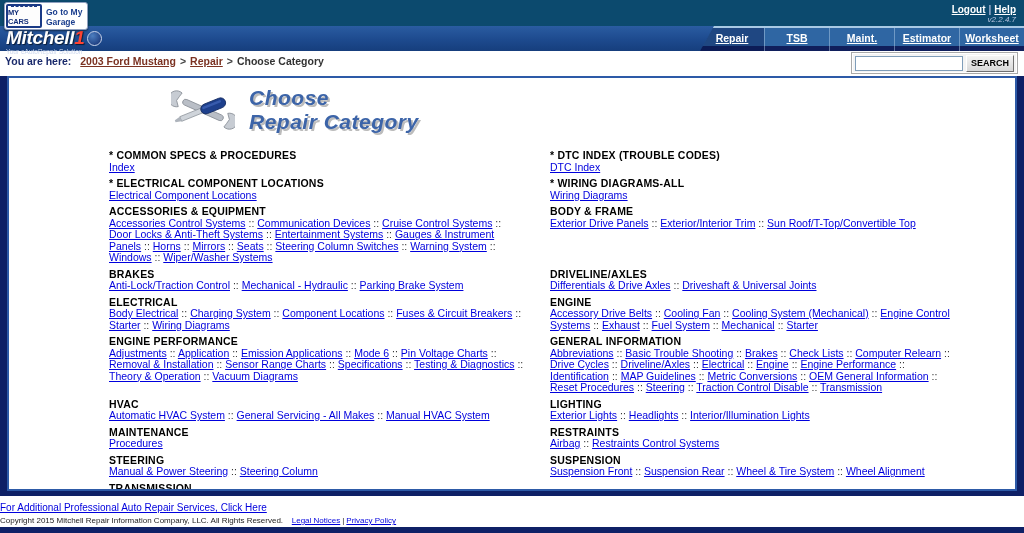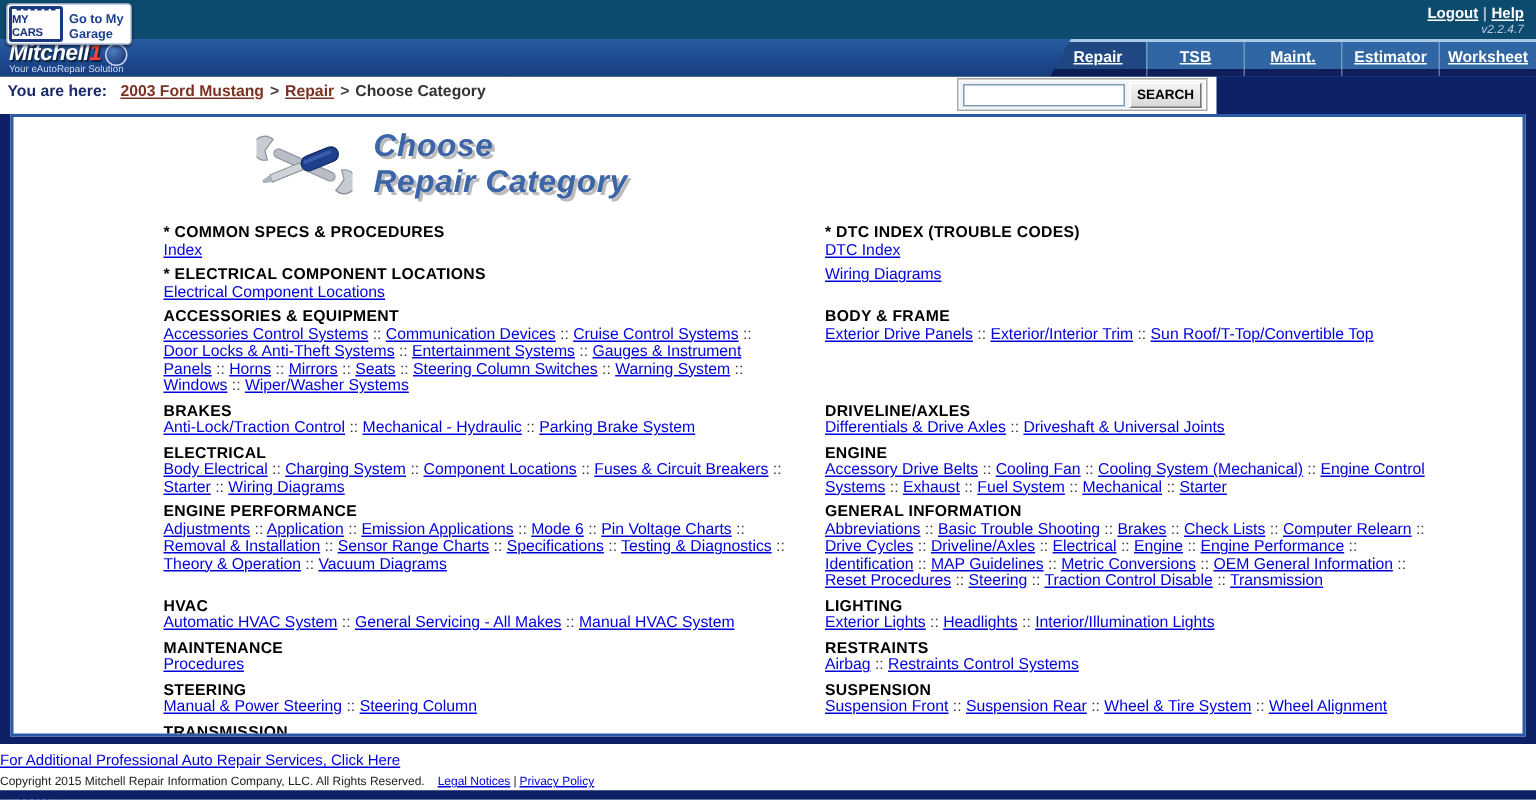--- a/index.html
+++ b/index.html
@@ -32,21 +32,21 @@
   .userlinks .pipe { color:#aab8d8; margin:0 3px; }
   .version { position:absolute; right:8px; top:15px; font-size:8px; font-style:italic; color:#b9c6e2; }
 
   
   .logobar {
     position:absolute; left:0; top:26px; width:1024px; height:25px;
     background:linear-gradient(180deg,#2a5ca1 0%, #1d4a8e 55%, #163e7d 100%);
     z-index:4;
   }
   .brand { position:absolute; left:6px; top:1px; }
-  .brand-name { font-size:15px; font-weight:bold; font-style:italic; color:#fff; letter-spacing:-0.3px; text-shadow:1px 1px 1px rgba(0,0,0,.6); }
+  .brand-name { font-size:19px; font-weight:bold; font-style:italic; color:#fff; letter-spacing:-0.3px; text-shadow:1px 1px 1px rgba(0,0,0,.6); }
   .brand-name .one { color:#ff4433; }
   .brand-badge {
     display:inline-block; width:15px; height:15px; border-radius:50%;
     background:radial-gradient(circle at 35% 30%, #4d7fc0, #102a6e);
     border:1px solid #c8d4ea; vertical-align:middle; margin-left:2px;
   }
   .brand-tag { font-size:6.5px; color:#cdd8ee; margin-top:-1px; }
   .tabstrip {
     position:absolute; right:0; top:0; width:324px; height:25px;
     background:#2f66a3; border-top:2px solid #a9c9e4;
@@ -58,21 +58,21 @@
   }
   .tab {
     flex:1; text-align:center; font-size:10.5px; font-weight:bold; color:#fff;
     text-decoration:underline; padding-top:4px; position:relative; z-index:2;
     border-left:1px solid rgba(190,215,240,.45);
   }
   .tab:first-child { border-left:none; }
   .tab.active { background:rgba(8,25,80,.40); }
 
   
-  .crumbrow { position:absolute; left:0; top:51px; width:811px; height:25px; background:#fff; z-index:3; }
+  .crumbrow { position:absolute; left:0; top:51px; width:1024px; height:25px; background:#fff; z-index:3; }
   .breadcrumb { position:absolute; left:5px; top:4px; font-size:10.5px; color:#333; }
   .crumb-prefix { font-weight:bold; color:#1a2a6b; margin-right:6px; }
   .crumb-link { font-weight:bold; color:#7b3222; text-decoration:underline; }
   .crumb-sep { font-weight:bold; color:#444; margin:0 4px; }
   .crumb-current { font-weight:bold; color:#333; }
   .searchbox {
     position:absolute; right:6px; top:1px; height:22px;
     border:1px solid #a9a9a9; background:#f4f4f4; padding:2px 3px;
     display:flex; align-items:center; gap:3px; box-shadow:0 0 0 1px #fff inset;
   }
@@ -189,20 +189,21 @@
       </div>
       <div class="cat">
         <div class="cat-title">* DTC INDEX (TROUBLE CODES)</div>
         <div class="cat-links"><a class="cat-link">DTC Index</a></div>
       </div>
       <div class="cat">
         <div class="cat-title">* ELECTRICAL COMPONENT LOCATIONS</div>
         <div class="cat-links"><a class="cat-link">Electrical Component Locations</a></div>
       </div>
       <div class="cat">
+        <div class="cat-title">* WIRING DIAGRAMS-ALL</div>
         <div class="cat-links"><a class="cat-link">Wiring Diagrams</a></div>
       </div>
       <div class="cat">
         <div class="cat-title">ACCESSORIES &amp; EQUIPMENT</div>
         <div class="cat-links"><a class="cat-link">Accessories Control Systems</a><span class="sep"> :: </span><a class="cat-link">Communication Devices</a><span class="sep"> :: </span><a class="cat-link">Cruise Control Systems</a><span class="sep"> :: </span><a class="cat-link">Door Locks &amp; Anti-Theft Systems</a><span class="sep"> :: </span><a class="cat-link">Entertainment Systems</a><span class="sep"> :: </span><a class="cat-link">Gauges &amp; Instrument Panels</a><span class="sep"> :: </span><a class="cat-link">Horns</a><span class="sep"> :: </span><a class="cat-link">Mirrors</a><span class="sep"> :: </span><a class="cat-link">Seats</a><span class="sep"> :: </span><a class="cat-link">Steering Column Switches</a><span class="sep"> :: </span><a class="cat-link">Warning System</a><span class="sep"> :: </span><a class="cat-link">Windows</a><span class="sep"> :: </span><a class="cat-link">Wiper/Washer Systems</a></div>
       </div>
       <div class="cat">
         <div class="cat-title">BODY &amp; FRAME</div>
         <div class="cat-links"><a class="cat-link">Exterior Drive Panels</a><span class="sep"> :: </span><a class="cat-link">Exterior/Interior Trim</a><span class="sep"> :: </span><a class="cat-link">Sun Roof/T-Top/Convertible Top</a></div>
       </div>

